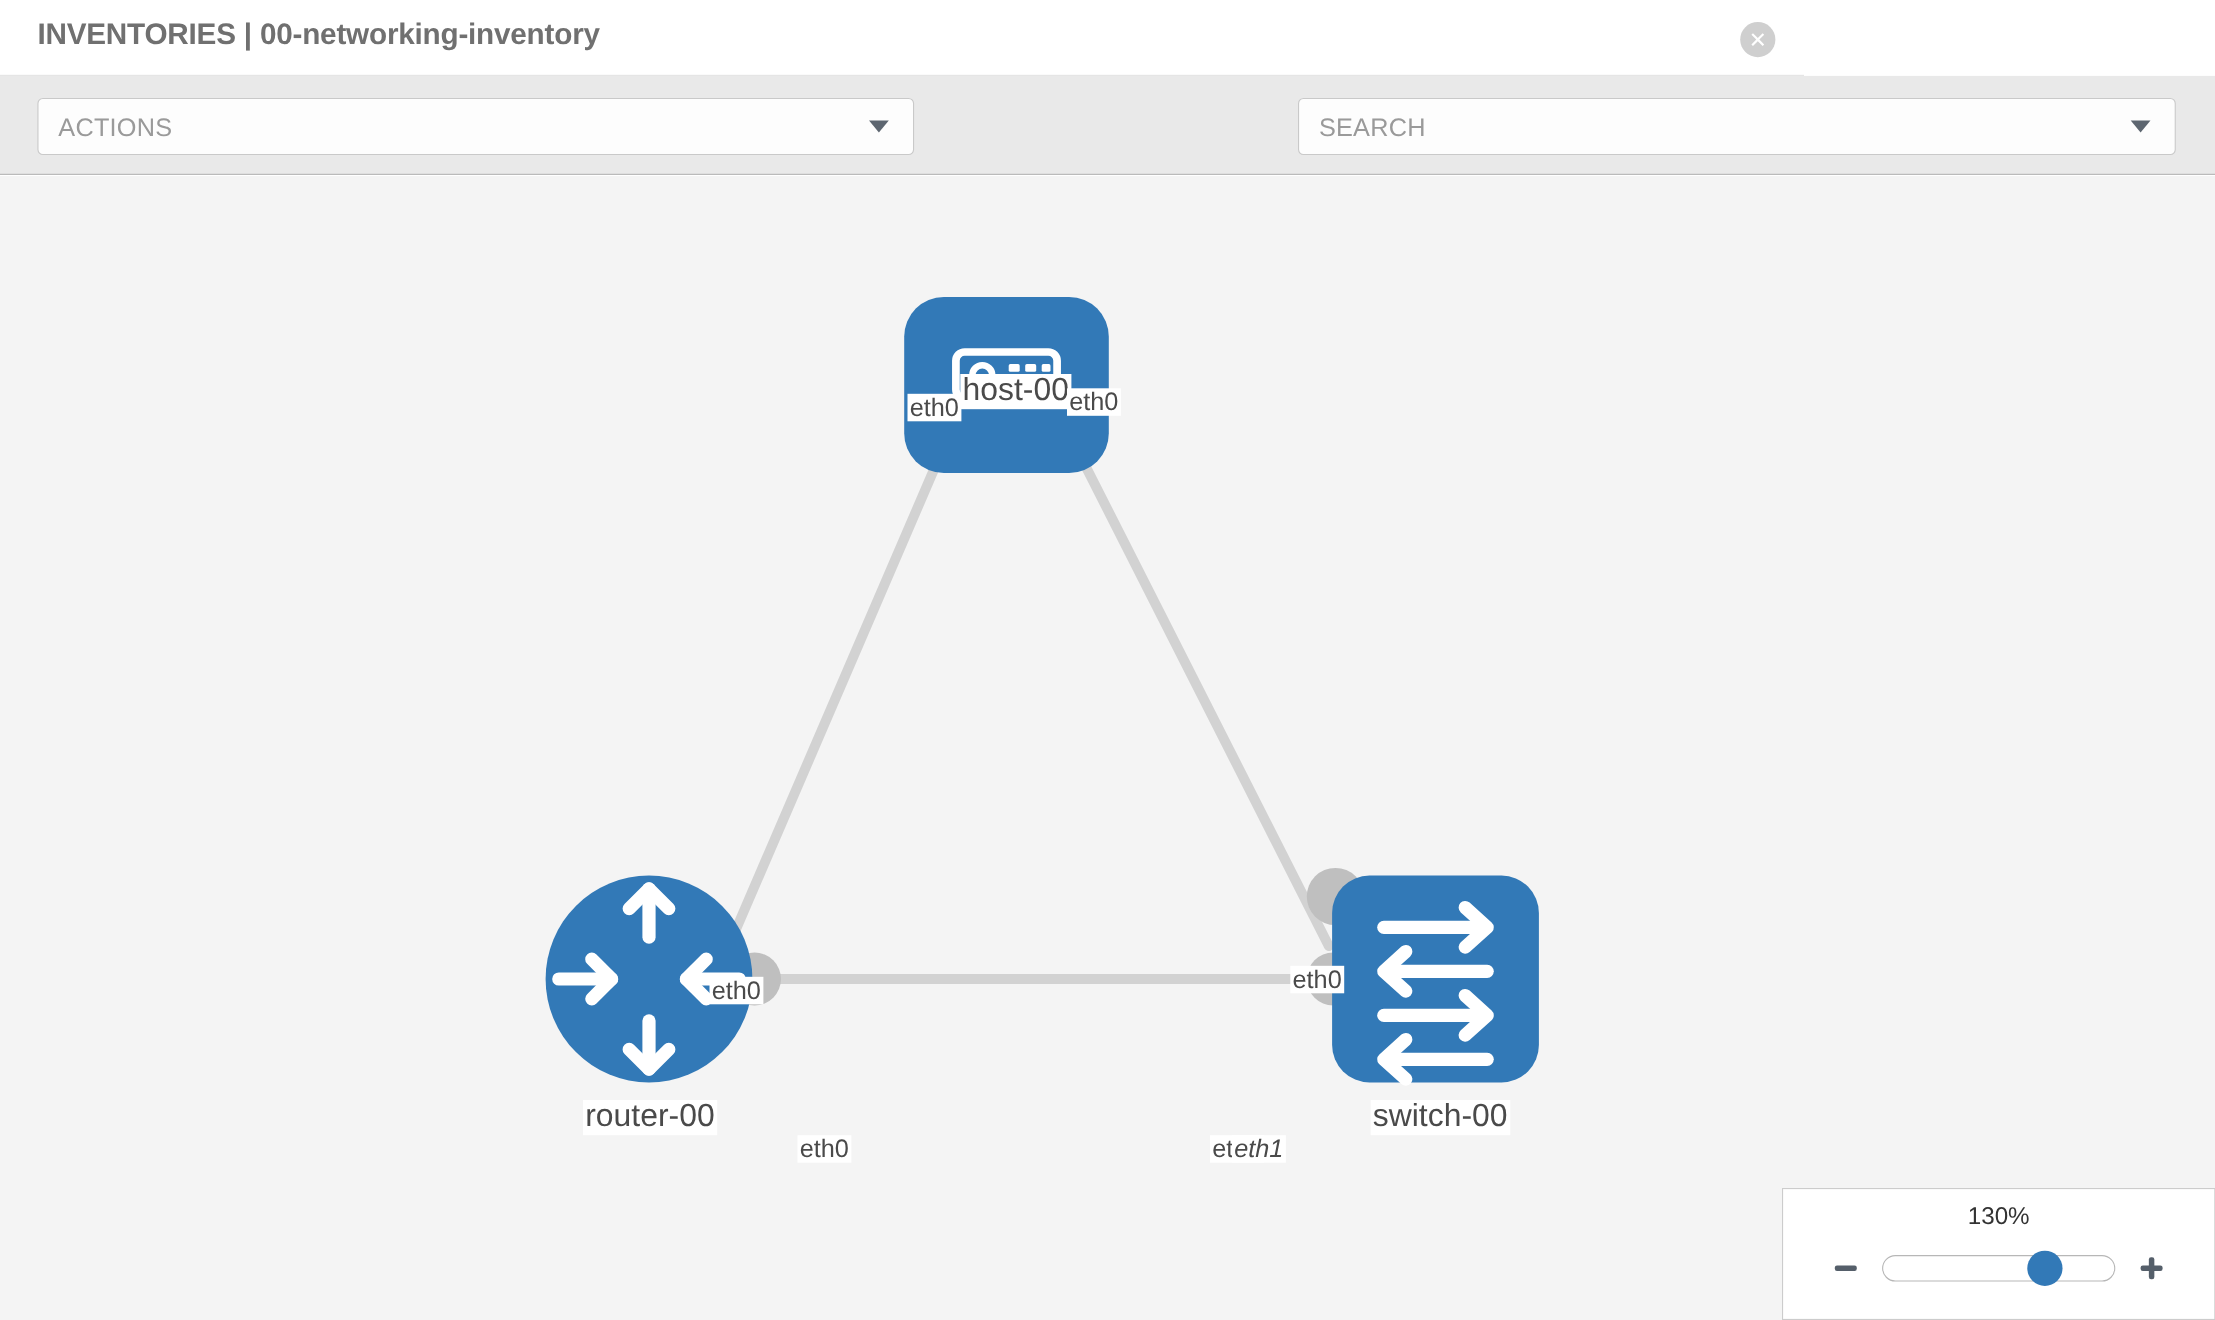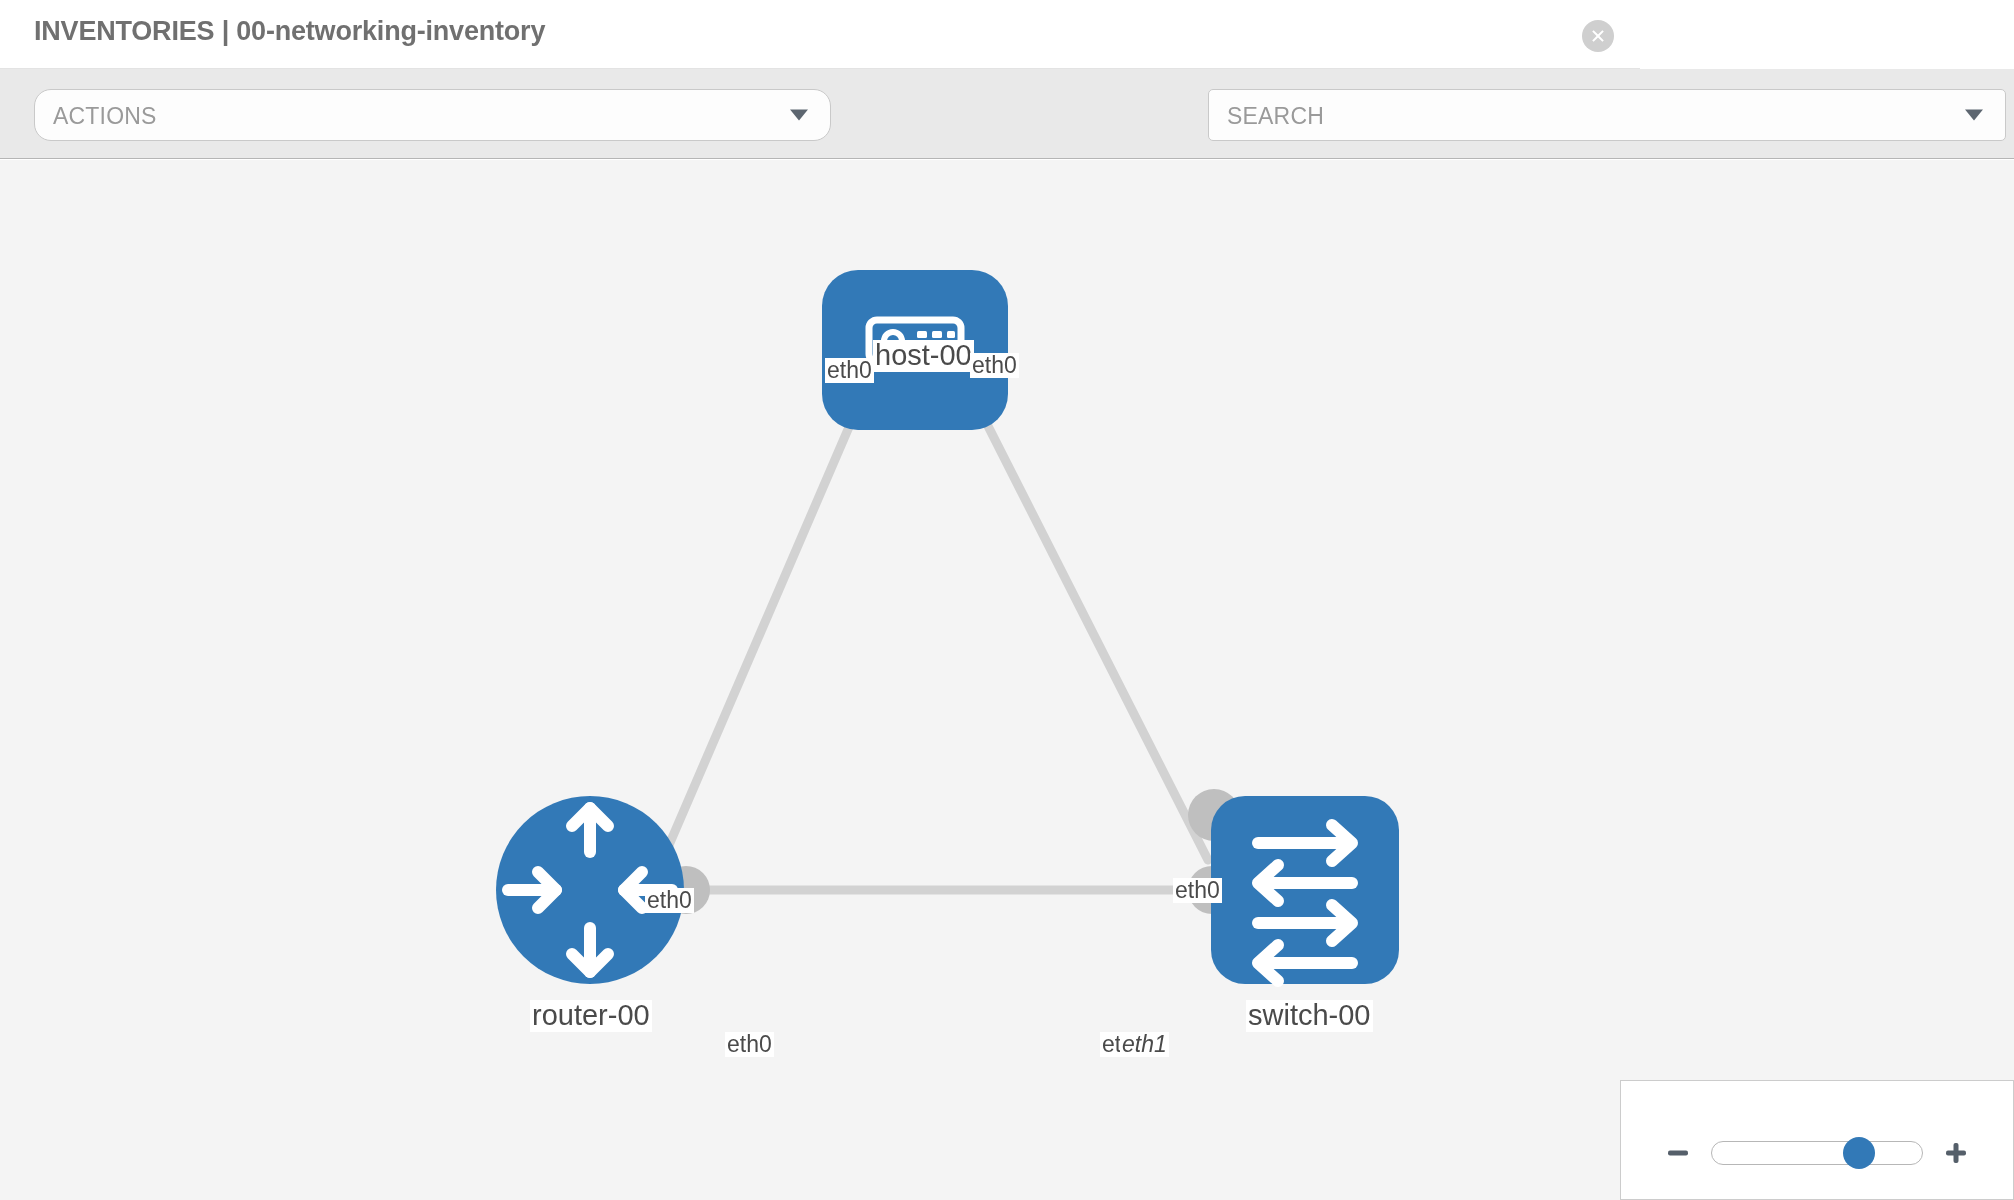--- a/index.html
+++ b/index.html
@@ -45,21 +45,21 @@
     position: absolute; top: 69px; left: 0;
     width: 2014px; height: 90px;
     background: #e9e9e9;
     border-bottom: 1px solid #b5b5b5;
   }
   .actions-select {
     position: absolute; left: 34px; top: 20px;
     width: 797px; height: 52px;
     background: #fdfdfd;
     border: 1px solid #c9c9c9;
-    border-radius: 17px;
+    border-radius: 5px;
     cursor: pointer;
   }
   .actions-select .label {
     position: absolute; left: 18px; top: 13px;
     font-size: 23px; color: #9a9a9a;
     letter-spacing: 0.2px;
   }
   .caret {
     position: absolute; right: 22px; top: 50%;
     transform: translateY(-50%);
@@ -74,21 +74,20 @@
   }
   .tool-icon { cursor: pointer; display: block; }
 
   .search-select {
     position: absolute; left: 1180px; top: 20px;
     width: 798px; height: 52px;
     background: #fdfdfd;
     border: 1px solid #c9c9c9;
     border-radius: 5px;
     cursor: text;
-    margin-left: 28px;
   }
   .search-select .label {
     position: absolute; left: 18px; top: 13px;
     font-size: 23px; color: #9a9a9a;
     letter-spacing: 0.2px;
   }
 
   
   .canvas {
     position: absolute; top: 160px; left: 0;
@@ -287,20 +286,21 @@
     <div class="iface-label" style="left:970px; top:193px;">eth0</div>
 
     <div class="iface-label" style="left:645px; top:728px;">eth0</div>
     <div class="iface-label" style="left:1173px; top:718px;">eth0</div>
 
     <div class="iface-label" style="left:725px; top:872px;">eth0</div>
     <div class="iface-label" style="left:1100px; top:872px;">eth0</div>
     <div class="iface-label" style="left:1120px; top:872px;font-style:italic;">eth1</div>
 
     <div class="zoom-panel" style="left:1620px; top:920px;">
+      <div class="zoom-value">130%</div>
       <div class="zoom-row">
         <div class="zoom-minus">
           <svg width="26" height="26" viewBox="0 0 26 26">
             <rect x="3" y="10.5" width="20" height="5" rx="2" fill="#555f6a"></rect>
           </svg>
         </div>
         <div class="zoom-track">
           <div class="zoom-thumb" style="left: 70%;"></div>
         </div>
         <div class="zoom-plus">

